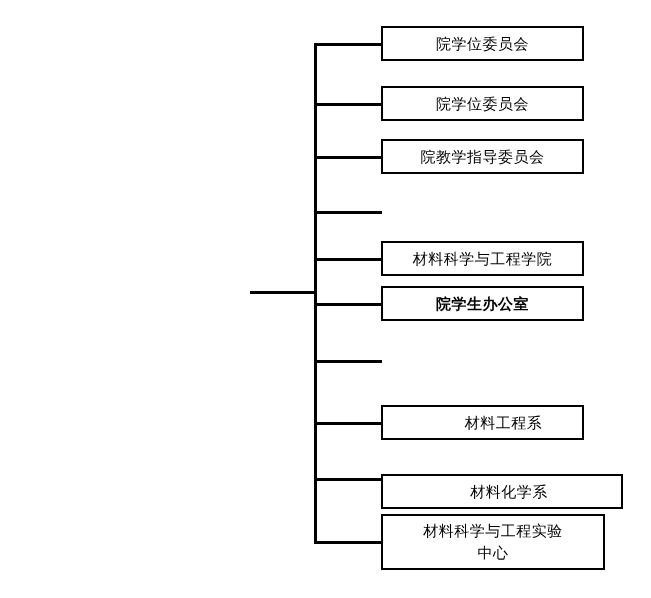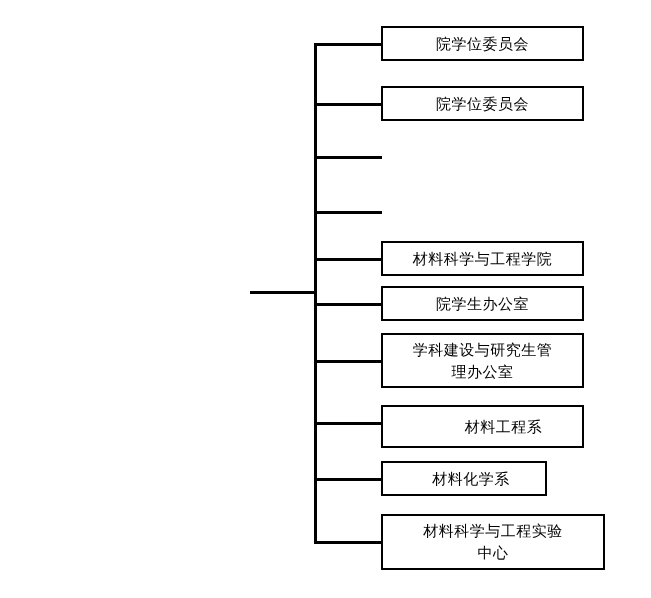--- a/index.html
+++ b/index.html
@@ -82,29 +82,28 @@
   <div class="connector branch-connector" style="top:303px;"></div>
   <div class="connector branch-connector" style="top:360px;"></div>
   <div class="connector branch-connector" style="top:422px;"></div>
   <div class="connector branch-connector" style="top:478px;"></div>
   <div class="connector branch-connector" style="top:541px;"></div>
 
   <div class="node-box" style="left:381px; top:26px;  width:203px; height:35px;">院学位委员会</div>
 
   <div class="node-box" style="left:381px; top:86px;  width:203px; height:35px;">院学位委员会</div>
 
+  <div class="node-box" style="left:381px; top:139px; width:203px; height:35px;">院教学指导委员会</div>
 
 
   <div class="node-box" style="left:381px; top:241px; width:203px; height:35px;">材料科学与工程学院</div>
 
-  <div class="node-box" style="left:381px; top:286px; width:203px; height:35px;">院学生办公室</div>
+  <div class="node-box" style="left:381px; top:286px; width:203px; height:35px;font-weight:bold;">院学生办公室</div>
 
-  <div class="node-box" style="left:381px; top:333px; width:203px; height:55px;">学科建设与研究生管
-理办公室</div>
 
-  <div class="node-box" style="left:381px; top:405px; width:203px; height:43px;padding-left:48px;">材料工程系</div>
+  <div class="node-box" style="left:381px; top:405px; width:203px; height:35px;padding-left:48px;">材料工程系</div>
 
-  <div class="node-box" style="left:381px; top:461px; width:166px; height:35px;padding-left:20px;">材料化学系</div>
+  <div class="node-box" style="left:381px; top:474px; width:242px; height:35px;padding-left:20px;">材料化学系</div>
 
   <div class="node-box" style="left:381px; top:514px; width:224px; height:56px;">材料科学与工程实验
 中心</div>
 
 </div>
 
 </body></html>

